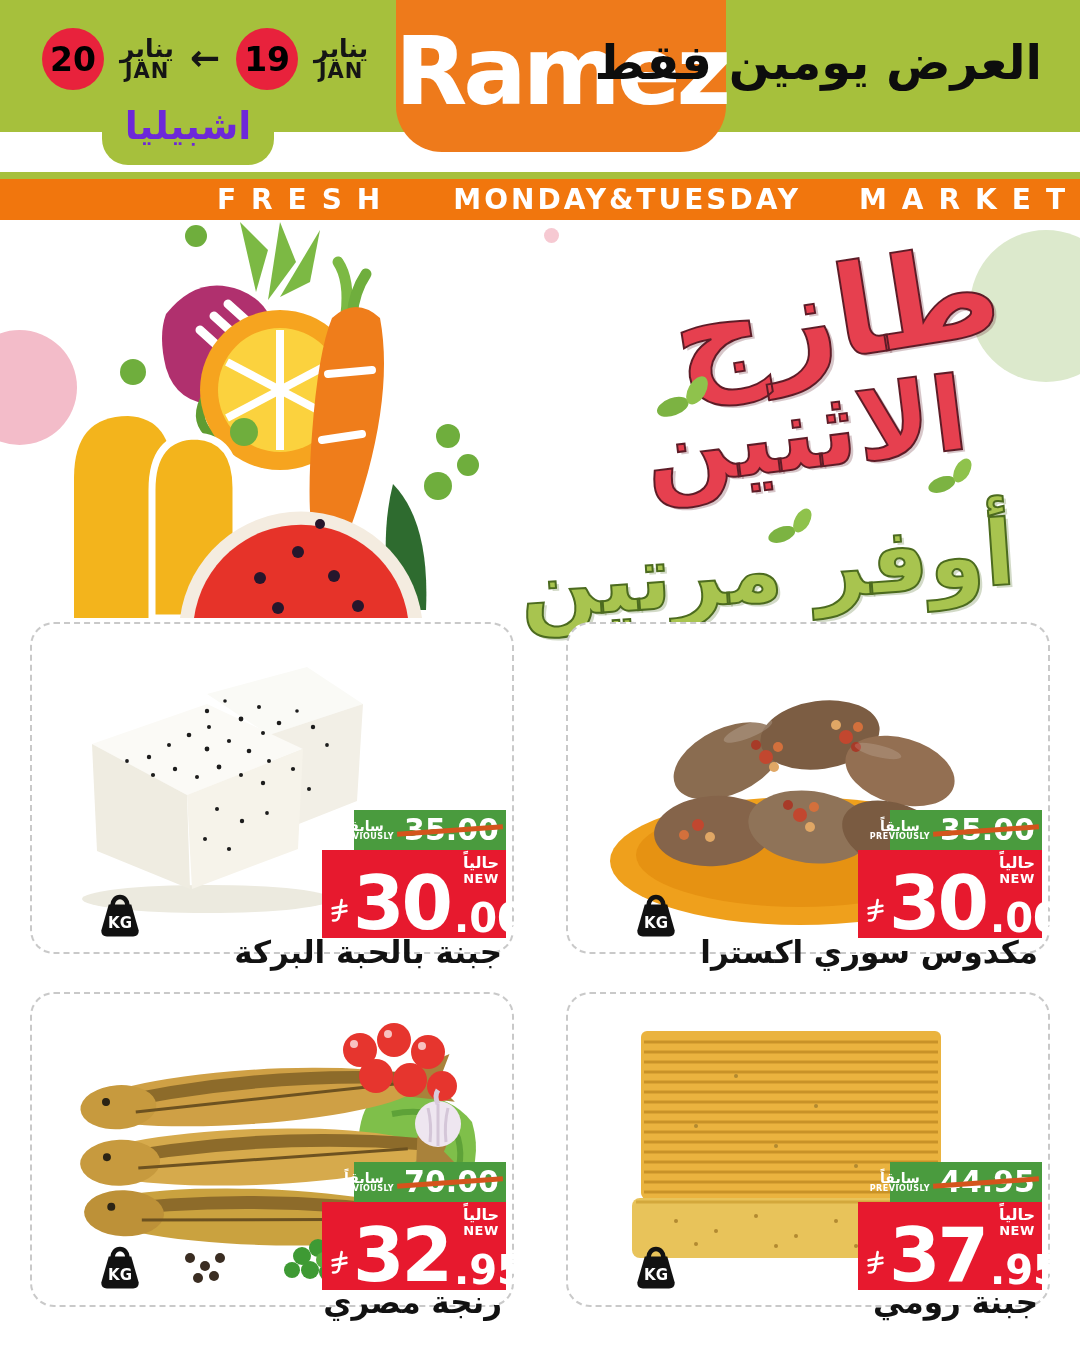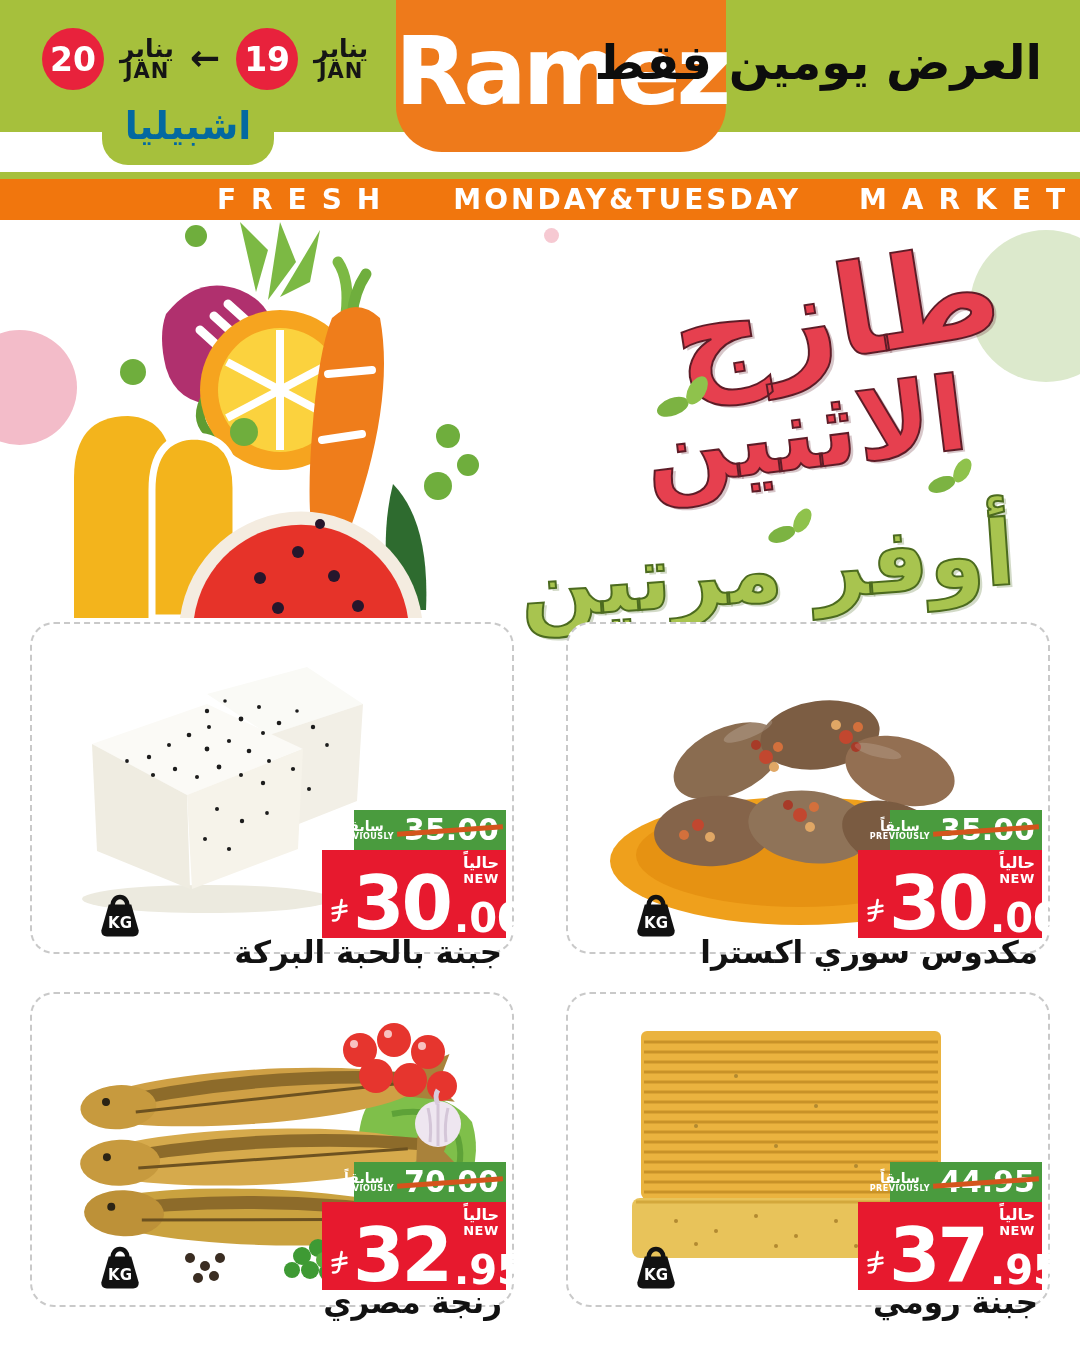--- a/index.html
+++ b/index.html
@@ -4,30 +4,30 @@
 <style>
   * { margin:0; padding:0; box-sizing:border-box; }
   body { background:#888; font-family:"DejaVu Sans", sans-serif; }
   .page{
     position:relative; width:1080px; height:1350px; margin:0 auto;
     background:#ffffff; overflow:hidden; font-family:"DejaVu Sans", sans-serif;
   }
   
   .header{ position:absolute; top:0; left:0; width:1080px; height:132px; background:#a6c03c; }
   .dates{ position:absolute; top:28px; left:42px; display:flex; align-items:center; gap:16px; }
-  .day-circle{ width:62px; height:62px; border-radius:50%; background:#e8223c; color:#ffffff;
+  .day-circle{ width:62px; height:62px; border-radius:50%; background:#e8223c; color:#000000;
     display:flex; align-items:center; justify-content:center; font-size:33px; font-weight:bold; }
   .month{ text-align:center; font-weight:bold; color:#151515; line-height:1.02; }
   .month .ar{ font-size:25px; }
   .month .en{ font-size:21px; letter-spacing:1px; }
   .arrow{ font-size:36px; font-weight:bold; color:#151515; margin-top:-4px; }
   .branch-tab{ position:absolute; top:132px; left:102px; width:172px; height:33px;
     background:#a6c03c; border-radius:0 0 26px 26px; }
   .branch-text{ position:absolute; top:104px; left:102px; width:172px; text-align:center;
-    color:#0369a1; font-size:38px; font-weight:bold; }
+    color:#6d28d9; font-size:38px; font-weight:bold; }
   .ramez-box{ position:absolute; top:0; left:372px; width:330px; height:152px;
     background:#ee7a1b; border-radius:0 0 46px 46px; display:flex; align-items:center; justify-content:center;margin-left:24px; }
   .ramez-logo{ color:#fff; font-size:94px; font-weight:800; letter-spacing:-4px; padding-bottom:10px; }
   .offer-text{ position:absolute; top:34px; right:38px; color:#0d0d0d; font-size:48px; font-weight:bold; direction:rtl; }
   
   .green-line{ position:absolute; top:172px; left:0; width:1080px; height:7px; background:#a6c03c; }
   .fresh-banner{ position:absolute; top:179px; left:0; width:1080px; height:41px; background:#f1760d;
     display:flex; align-items:center; justify-content:flex-end; gap:58px; color:#fff; font-weight:bold; }
   .fresh-banner .sp-wide{ font-size:28px; letter-spacing:15px; }
   .fresh-banner .sp-mid{ font-size:28px; letter-spacing:3px; }

